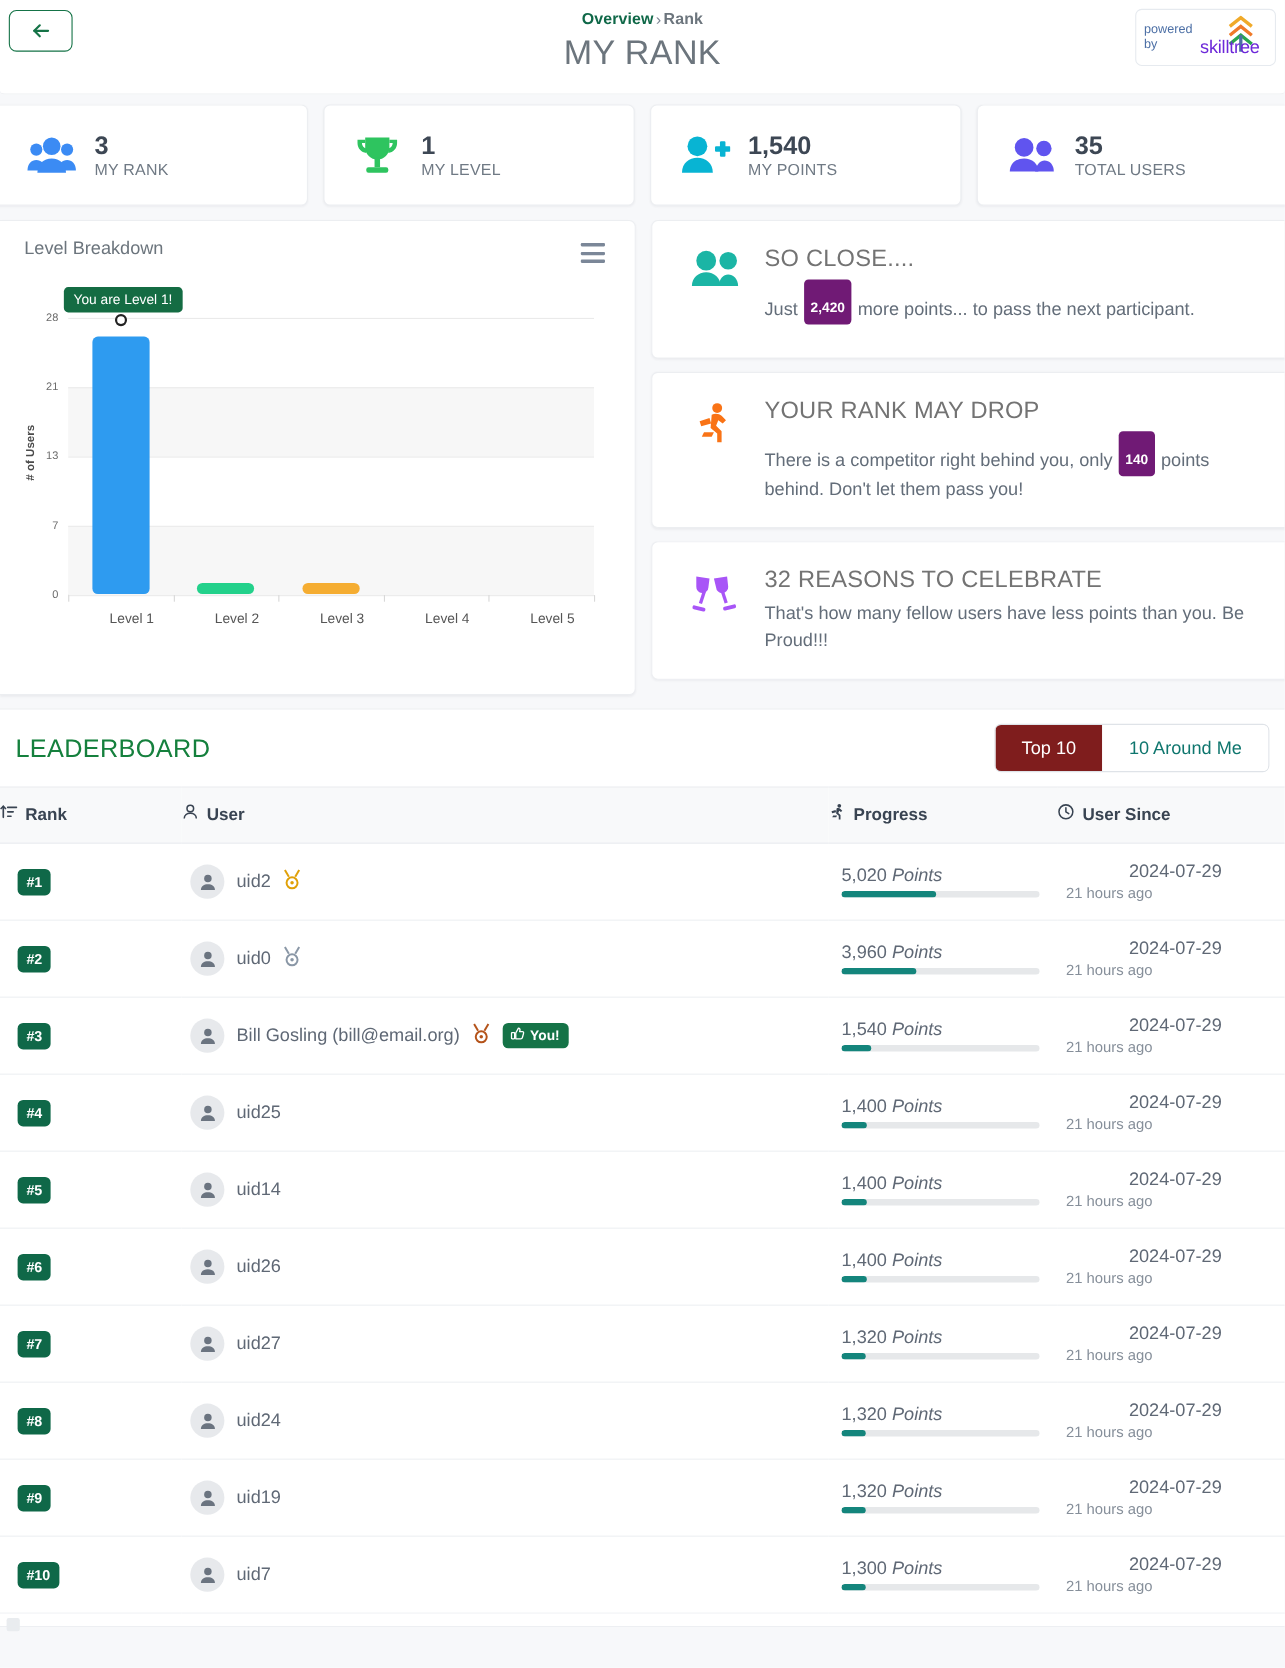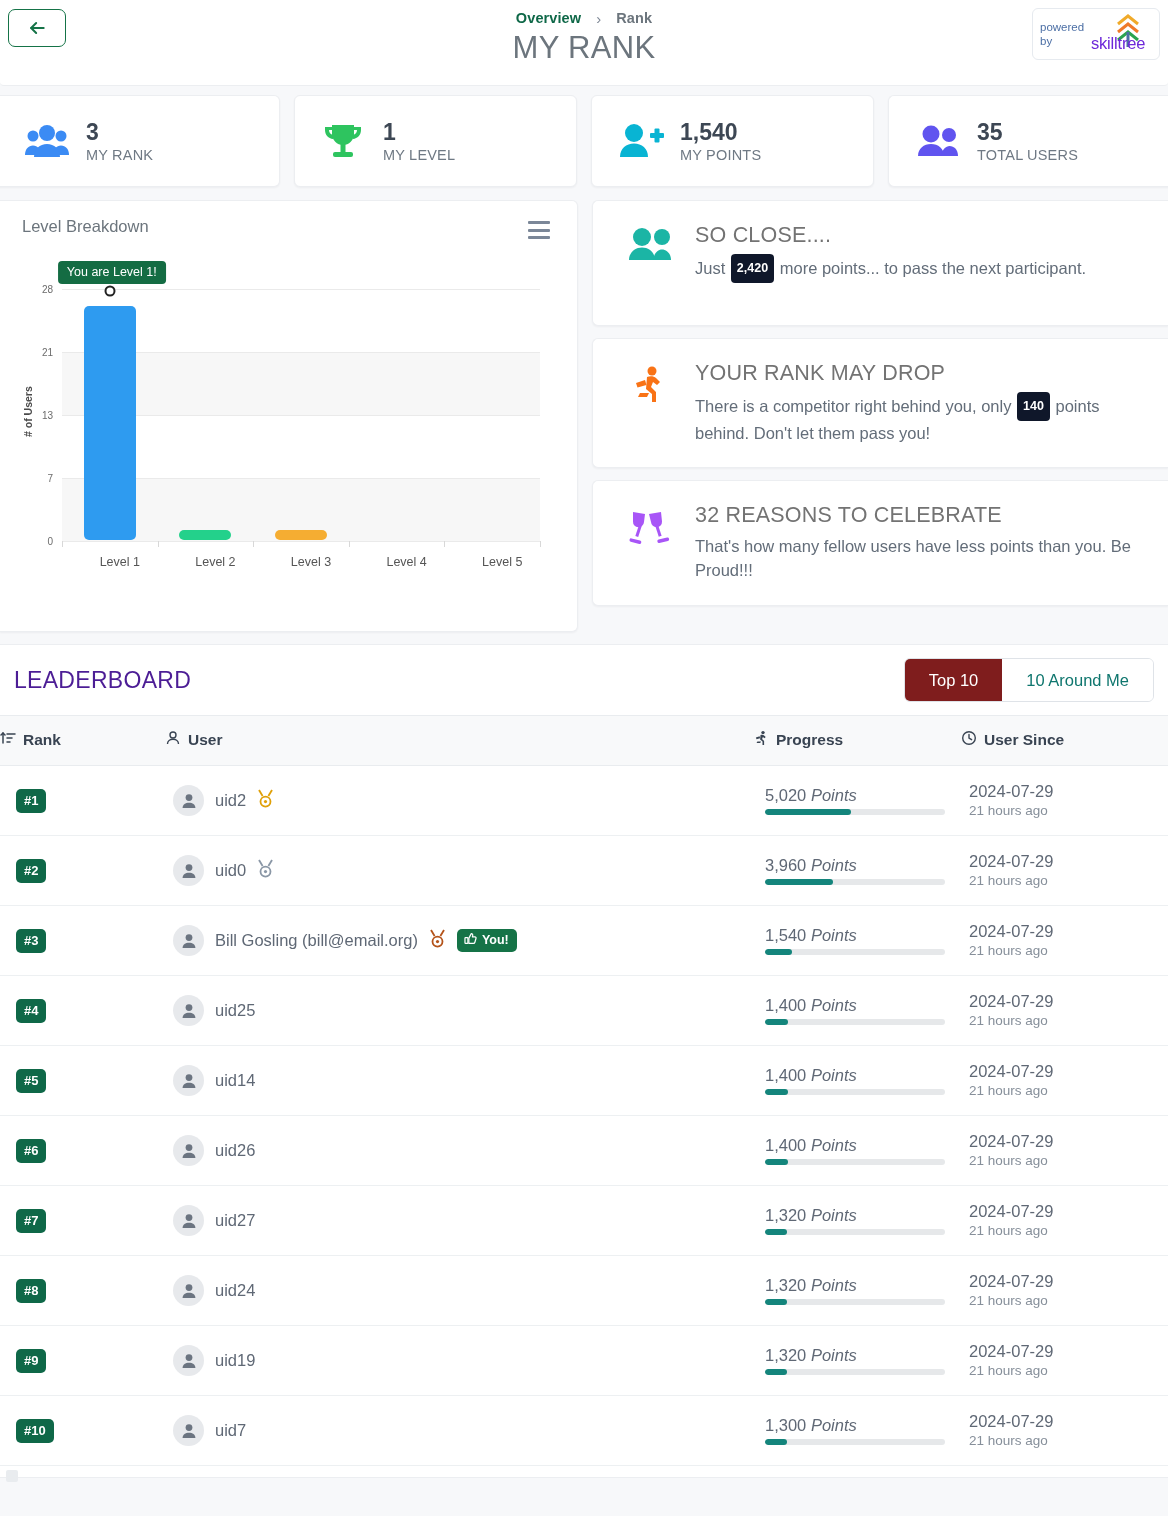--- a/index.html
+++ b/index.html
@@ -33,21 +33,21 @@
   .back-button svg { display: block; }
   .header-center {
     position: absolute;
     left: 0; right: 0; top: 9px;
     text-align: center;
   }
   .breadcrumb {
     font-size: 14.5px;
     font-weight: bold;
     letter-spacing: .1px;
-    display: inline-flex; align-items: center; gap: 15px;
+    display: inline-flex; align-items: center; gap: 2px;
   }
   .breadcrumb .crumb-link { color: #0f6848; cursor: pointer; }
   .breadcrumb .crumb-sep { color: #7c8694; font-weight: normal; font-size: 15px; }
   .breadcrumb .crumb-current { color: #6c757d; }
   .page-title {
     font-size: 31px;
     color: #6c757d;
     font-weight: normal;
     letter-spacing: .3px;
     line-height: 40px;
@@ -262,47 +262,47 @@
     line-height: 28px;
     margin-bottom: 5px;
   }
   .info-text {
     font-size: 16.5px;
     color: #636d79;
     line-height: 24px;
   }
   .pill {
     display: inline-block;
-    background: #0f172a;
+    background: #701a75;
     color: #fff;
     font-size: 12.5px;
     font-weight: bold;
     border-radius: 4px;
-    padding: 2px 6px 3px;
+    padding: 14px 6px 3px;
     vertical-align: 2px;
     margin: 0 1px;
   }
 
   
   .lb-card {
     margin-top: 12px;
     background: #fff;
     border-top: 1px solid #eceef1;
     border-bottom: 1px solid #eceef1;
   }
   .lb-head {
     height: 70px;
     display: flex;
     align-items: center;
     padding: 0 14px 0 14px;
     justify-content: space-between;
   }
   .lb-title {
     font-size: 23px;
-    color: #4c1d95;
+    color: #15803d;
     letter-spacing: .3px;
   }
   .toggle-group {
     display: flex;
     border: 1px solid #dfe3e8;
     border-radius: 6px;
     overflow: hidden;
     height: 44px;
   }
   .toggle-btn {
@@ -391,21 +391,21 @@
     height: 6px;
     background: #e6e8ea;
     border-radius: 3px;
     overflow: hidden;
   }
   .prog-fill {
     height: 100%;
     background: #14857c;
     border-radius: 3px;
   }
-  .since-date { font-size: 16.5px; color: #5f6875; line-height: 21px; }
+  .since-date { font-size: 16.5px; color: #5f6875; line-height: 21px; text-align: center; }
   .since-ago { font-size: 13.5px; color: #868f9a; line-height: 18px; }
   .lb-footer-cut {
     height: 11px;
     background: #fff;
     position: relative;
   }
   .footer-ghost {
     position: absolute;
     left: 6px; top: 4px;
     width: 12px; height: 12px;

